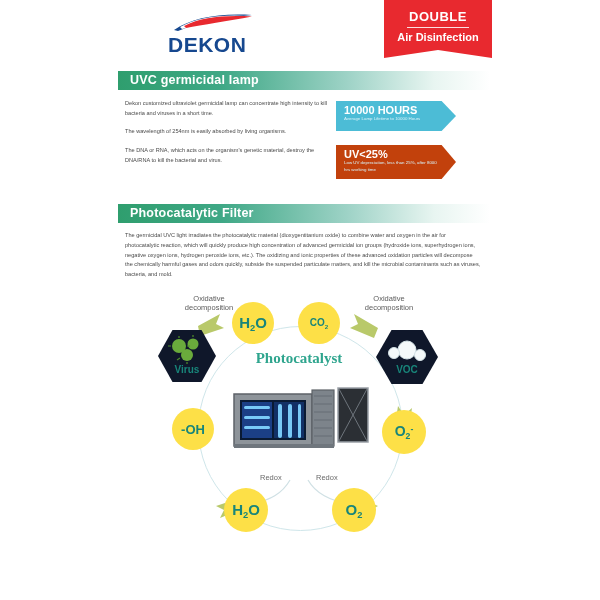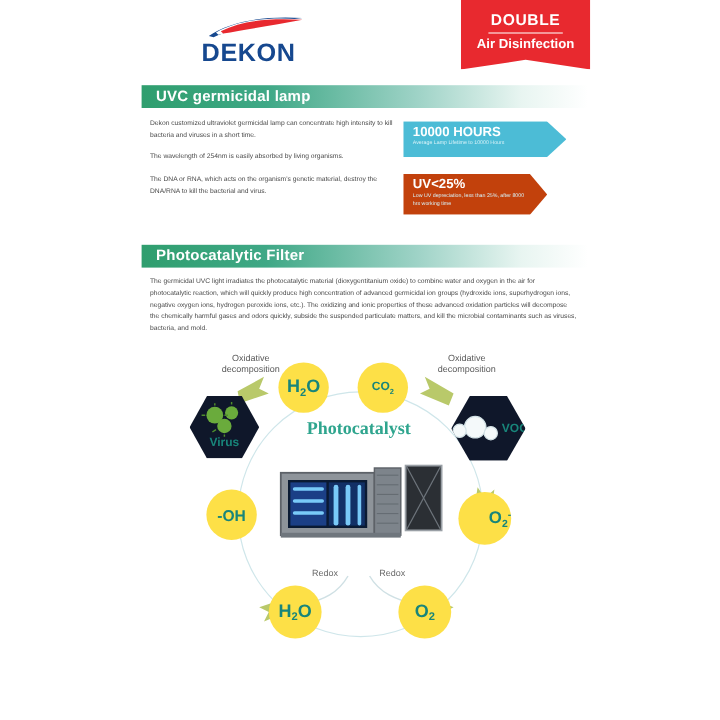--- a/index.html
+++ b/index.html
@@ -86,21 +86,21 @@
   </div>
 
   <div class="bar" style="top:71px;">
     <div class="bar-label">UVC germicidal lamp</div>
   </div>
 
   <div class="para narrow" style="left:125px;top:99px;">Dekon customized ultraviolet germicidal lamp can concentrate high intensity to kill bacteria and viruses in a short time.</div>
   <div class="para narrow" style="left:125px;top:127px;">The wavelength of 254nm is easily absorbed by living organisms.</div>
   <div class="para narrow" style="left:125px;top:146px;">The DNA or RNA, which acts on the organism's genetic material, destroy the DNA/RNA to kill the bacterial and virus.</div>
 
-  <div class="badge" style="left:336px;top:101px;padding-left:16px;">
+  <div class="badge" style="left:336px;top:101px;">
     <div class="badge-title">10000 HOURS</div>
     <div class="badge-sub">Average Lamp Lifetime to 10000 Hours</div>
   </div>
 
   <div class="badge b2" style="left:336px;top:145px;">
     <div class="badge-title">UV&lt;25%</div>
     <div class="badge-sub">Low UV depreciation, less than 25%, after 8000 hrs working time</div>
   </div>
 
   <div class="bar" style="top:204px;">
@@ -146,36 +146,36 @@
     </div>
 
     <div class="node circle" style="left:112px;top:14px;width:42px;height:42px;font-size:15px;">
       <span><span>H</span><span class="sub">2</span><span>O</span></span>
     </div>
 
     <div class="node circle" style="left:178px;top:14px;width:42px;height:42px;font-size:10px;">
       <span><span>CO</span><span class="sub">2</span></span>
     </div>
 
-    <div class="node hex" style="left:256px;top:42px;width:62px;height:54px;flex-direction:row;">
+    <div class="node hex" style="left:256px;top:42px;width:62px;height:54px;flex-direction:column;">
       <svg width="44" height="24" viewBox="0 0 44 24">
         <line x1="11" y1="13" x2="22" y2="11" stroke="#4a4a4a" stroke-width="1.4"></line>
         <line x1="22" y1="11" x2="33" y2="15" stroke="#4a4a4a" stroke-width="1.4"></line>
         <circle cx="22" cy="11" r="9" fill="#f4f9fa" stroke="#d3e2e6"></circle>
         <circle cx="9" cy="14" r="5.5" fill="#f4f9fa" stroke="#d3e2e6"></circle>
         <circle cx="35" cy="16" r="5.5" fill="#f4f9fa" stroke="#d3e2e6"></circle>
       </svg>
       <span style="font-size:10px;margin-top:1px;">VOC</span>
     </div>
 
     <div class="node circle" style="left:52px;top:120px;width:42px;height:42px;font-size:13px;">
       <span>-OH</span>
     </div>
 
-    <div class="node circle" style="left:262px;top:122px;width:44px;height:44px;font-size:14px;justify-content:flex-end;">
+    <div class="node circle" style="left:262px;top:122px;width:44px;height:44px;font-size:14px;">
       <span><span>O</span><span class="sub">2</span><span class="sup">-</span></span>
     </div>
 
     <div class="node circle" style="left:104px;top:200px;width:44px;height:44px;font-size:15px;">
       <span><span>H</span><span class="sub">2</span><span>O</span></span>
     </div>
 
     <div class="node circle" style="left:212px;top:200px;width:44px;height:44px;font-size:15px;">
       <span><span>O</span><span class="sub">2</span></span>
     </div>

